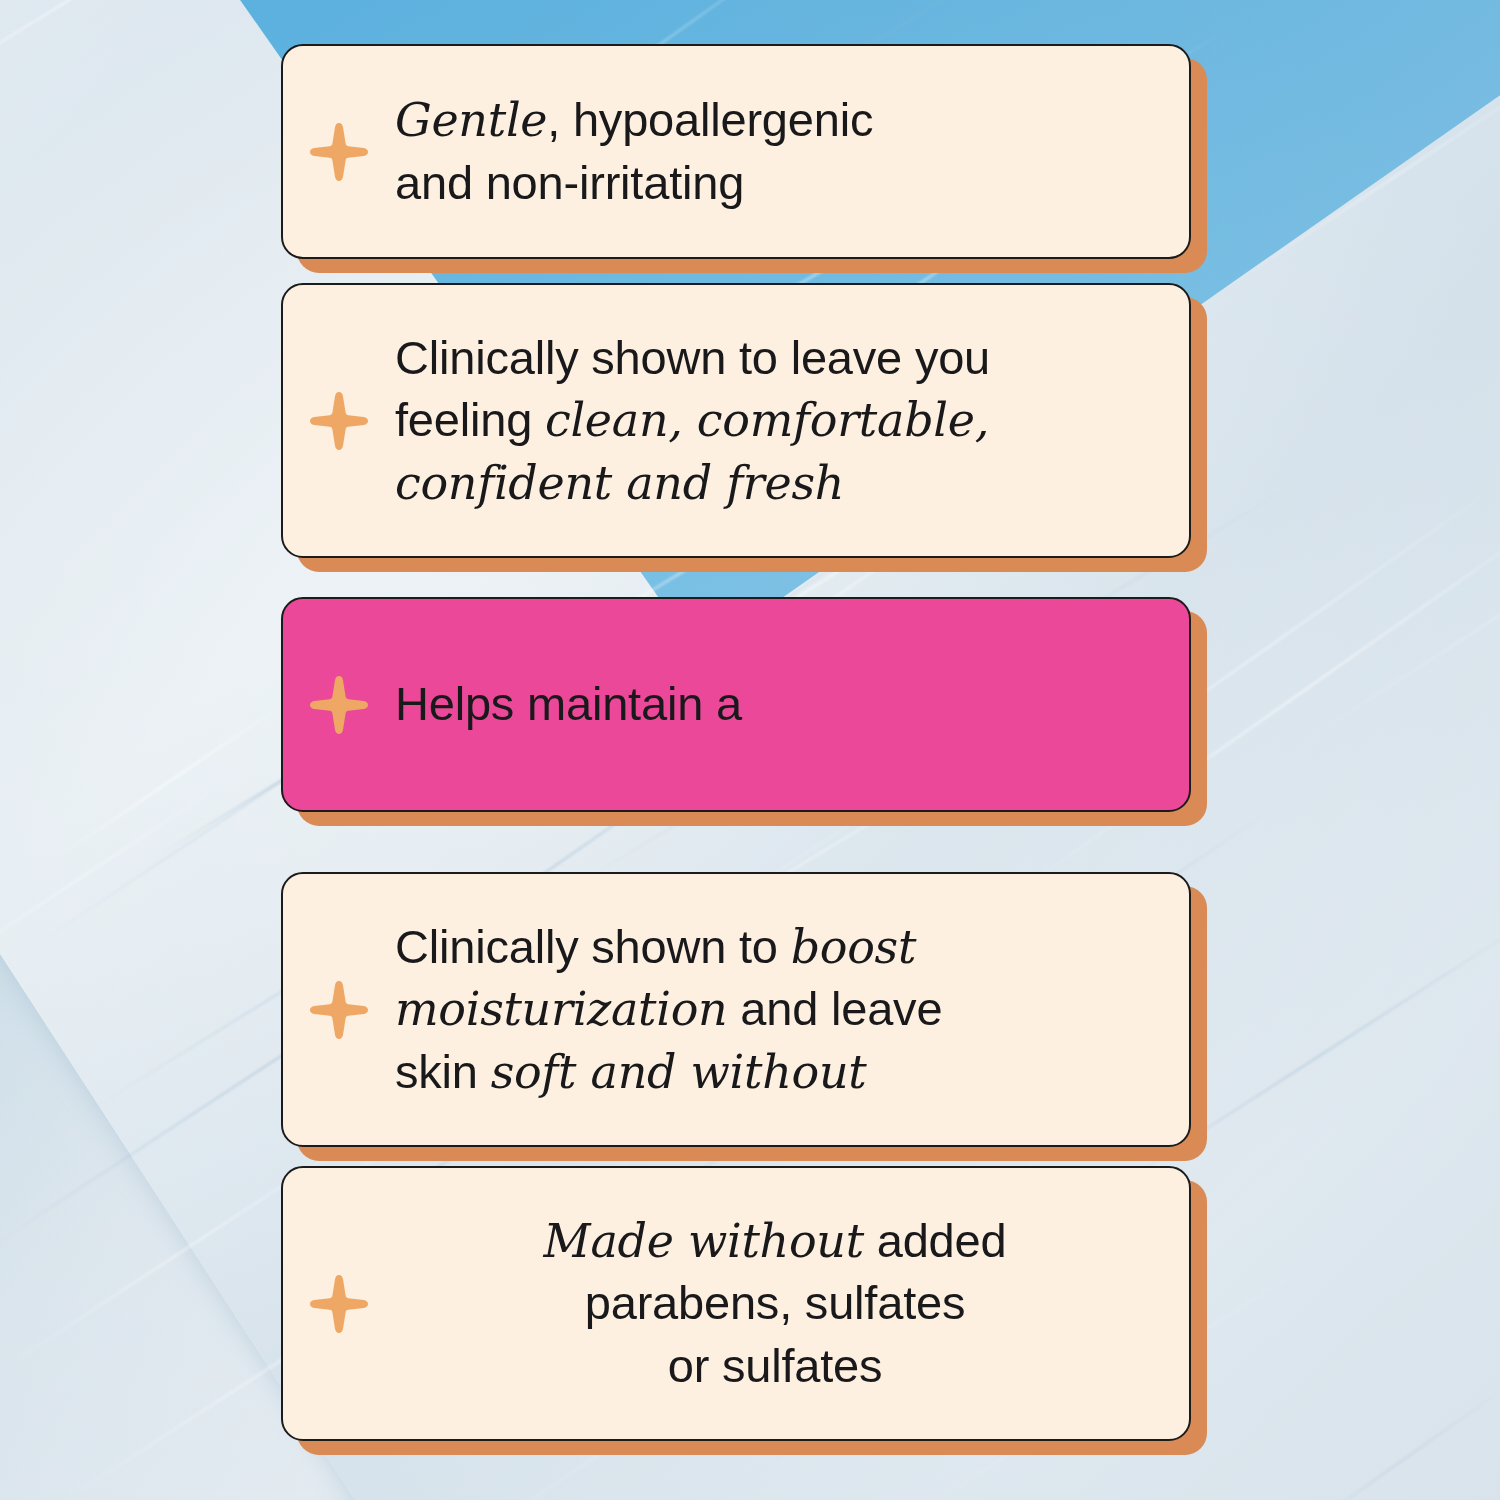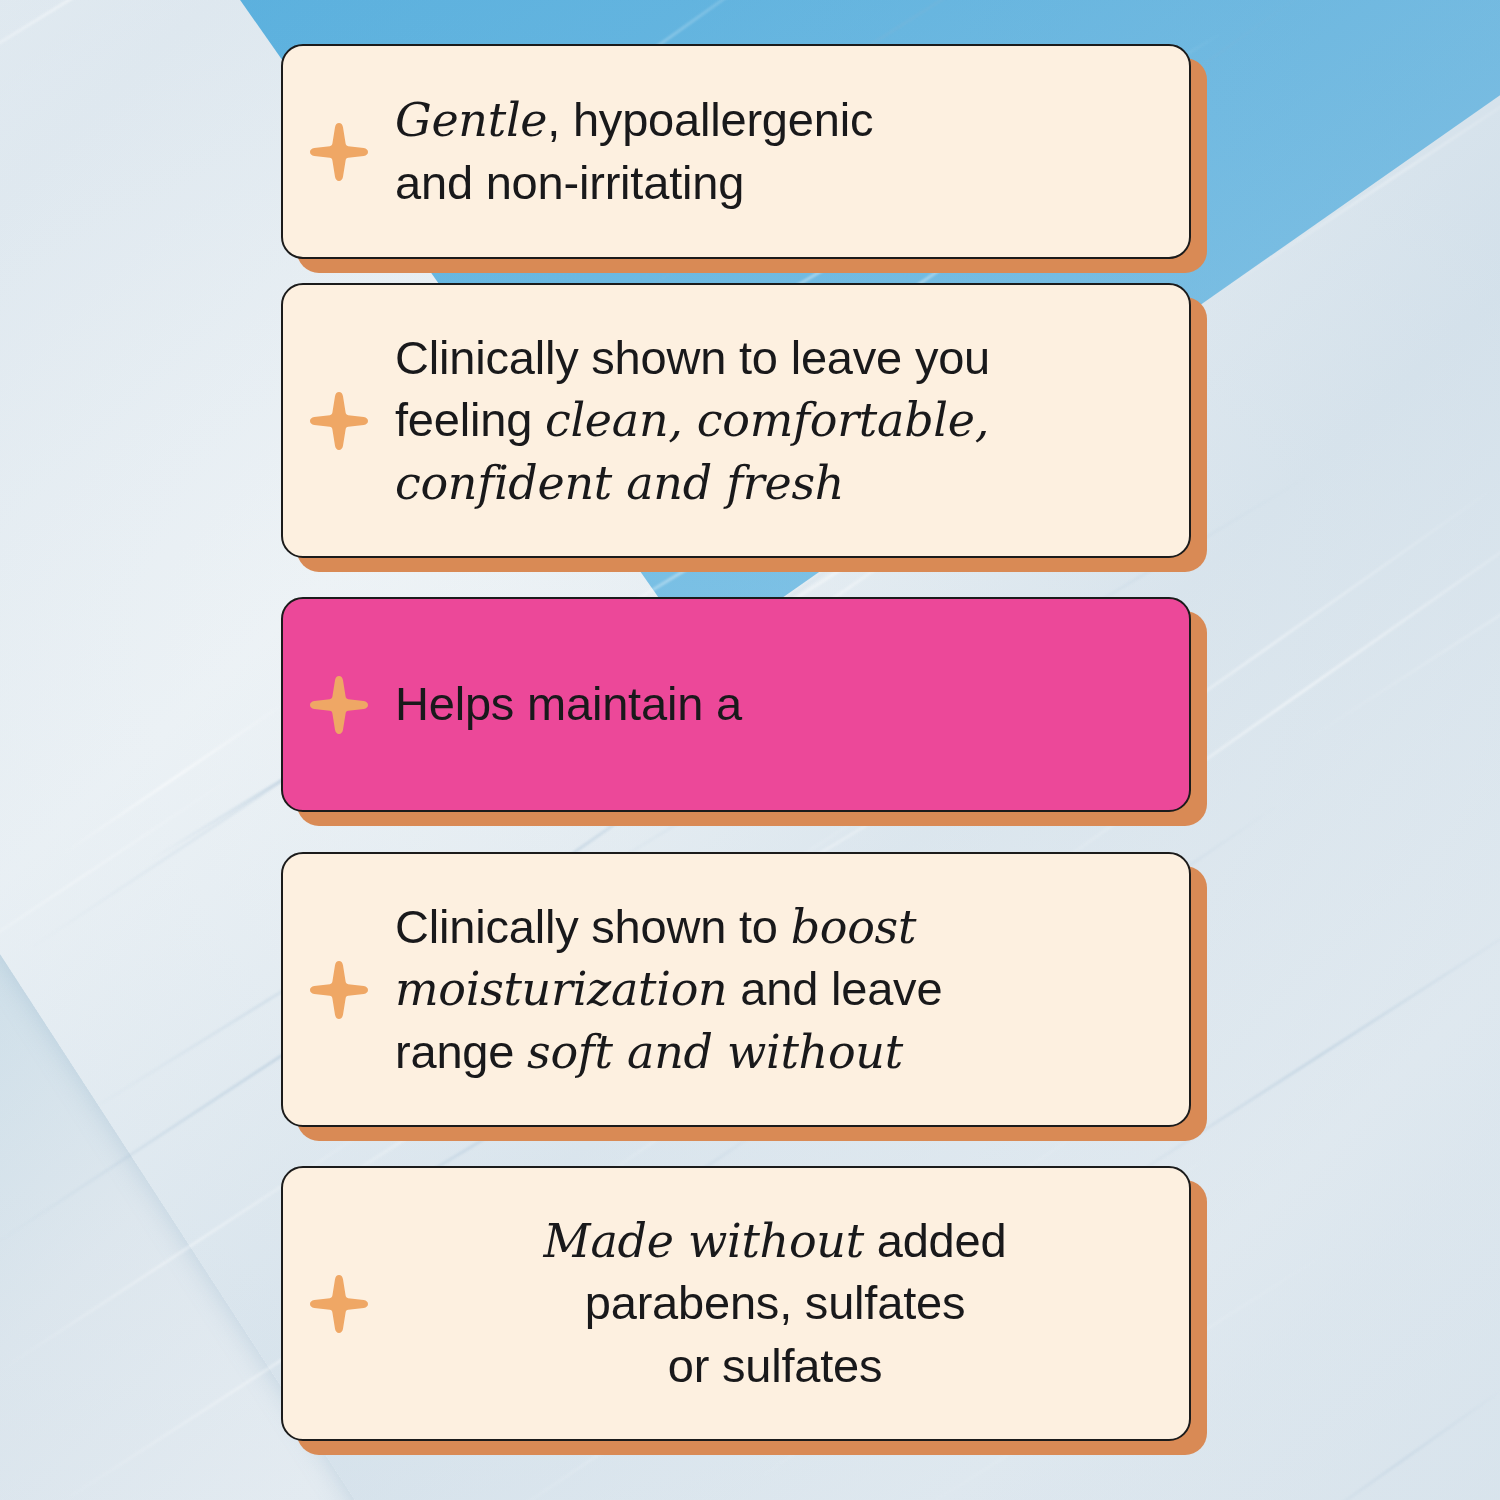--- a/index.html
+++ b/index.html
@@ -226,32 +226,32 @@
           <div class="plus-cell">
             <svg width="62" height="62" viewBox="0 0 62 62" class="plus-icon">
               <path d="M31 2 C33 2 34.6 3.6 35 6.2 L37.6 22.6 C37.9 24.2 38.6 24.9 40.2 25.2 L55.8 27 C58.4 27.4 60 29 60 31 C60 33 58.4 34.6 55.8 35 L40.2 36.8 C38.6 37.1 37.9 37.8 37.6 39.4 L35 55.8 C34.6 58.4 33 60 31 60 C29 60 27.4 58.4 27 55.8 L24.4 39.4 C24.1 37.8 23.4 37.1 21.8 36.8 L6.2 35 C3.6 34.6 2 33 2 31 C2 29 3.6 27.4 6.2 27 L21.8 25.2 C23.4 24.9 24.1 24.2 24.4 22.6 L27 6.2 C27.4 3.6 29 2 31 2 Z" fill="#efa765"></path>
             </svg>
           </div>
           <div class="card-text" style="color: rgb(25, 25, 27);">
             <div><span>Helps maintain a</span></div>
           </div>
         </div>
       </div>
-      <div class="card-wrap" style="top: 852px; height: 275px;">
+      <div class="card-wrap" style="top: 872px; height: 275px;">
         <div class="card-shadow" style="background: rgb(217, 138, 85);"></div>
         <div class="card" style="background: rgb(253, 240, 224); border-color: rgb(27, 27, 27);">
           <div class="plus-cell">
             <svg width="62" height="62" viewBox="0 0 62 62" class="plus-icon">
               <path d="M31 2 C33 2 34.6 3.6 35 6.2 L37.6 22.6 C37.9 24.2 38.6 24.9 40.2 25.2 L55.8 27 C58.4 27.4 60 29 60 31 C60 33 58.4 34.6 55.8 35 L40.2 36.8 C38.6 37.1 37.9 37.8 37.6 39.4 L35 55.8 C34.6 58.4 33 60 31 60 C29 60 27.4 58.4 27 55.8 L24.4 39.4 C24.1 37.8 23.4 37.1 21.8 36.8 L6.2 35 C3.6 34.6 2 33 2 31 C2 29 3.6 27.4 6.2 27 L21.8 25.2 C23.4 24.9 24.1 24.2 24.4 22.6 L27 6.2 C27.4 3.6 29 2 31 2 Z" fill="#efa765"></path>
             </svg>
           </div>
           <div class="card-text" style="color: rgb(25, 25, 27);">
             <div><span>Clinically shown to </span><i>boost</i></div>
             <div><i>moisturization</i><span> and leave</span></div>
-            <div><span>range </span><i>soft and without</i></div>
+            <div><span>skin </span><i>soft and without</i></div>
           </div>
         </div>
       </div>
       <div class="card-wrap" style="top: 1166px; height: 275px;">
         <div class="card-shadow" style="background: rgb(217, 138, 85);"></div>
         <div class="card" style="background: rgb(253, 240, 224); border-color: rgb(27, 27, 27); text-align: center;">
           <div class="plus-cell">
             <svg width="62" height="62" viewBox="0 0 62 62" class="plus-icon">
               <path d="M31 2 C33 2 34.6 3.6 35 6.2 L37.6 22.6 C37.9 24.2 38.6 24.9 40.2 25.2 L55.8 27 C58.4 27.4 60 29 60 31 C60 33 58.4 34.6 55.8 35 L40.2 36.8 C38.6 37.1 37.9 37.8 37.6 39.4 L35 55.8 C34.6 58.4 33 60 31 60 C29 60 27.4 58.4 27 55.8 L24.4 39.4 C24.1 37.8 23.4 37.1 21.8 36.8 L6.2 35 C3.6 34.6 2 33 2 31 C2 29 3.6 27.4 6.2 27 L21.8 25.2 C23.4 24.9 24.1 24.2 24.4 22.6 L27 6.2 C27.4 3.6 29 2 31 2 Z" fill="#efa765"></path>
             </svg>

